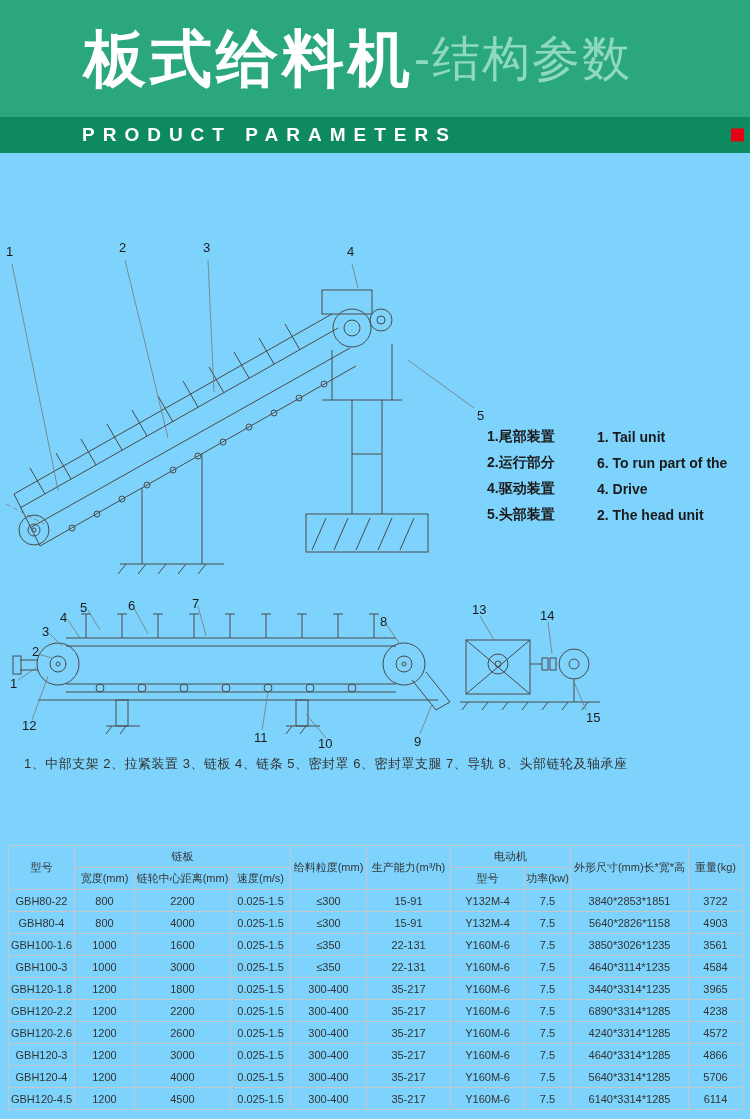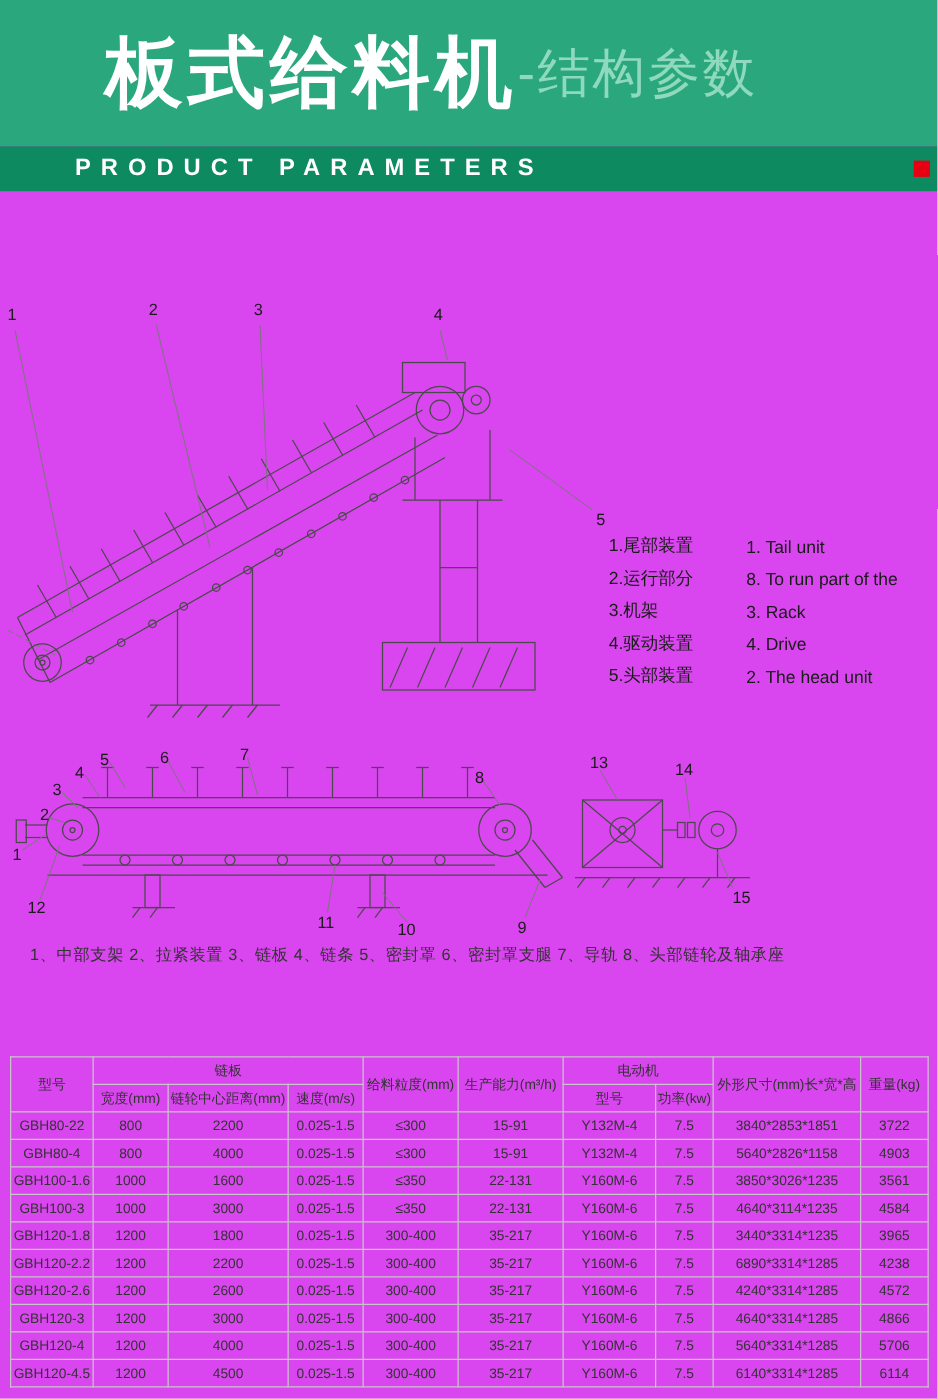--- a/index.html
+++ b/index.html
@@ -1,52 +1,52 @@
 <!DOCTYPE html>
 <html style="--banner-green: #2aa77c; --bar-green: #0e8a60; --accent-red: #e60012; --subtitle-green: #8fd9bf;"><head>
 <meta charset="utf-8">
 <style>
   * { margin:0; padding:0; box-sizing:border-box; }
   html,body { background:#ffffff; }
   body {
     width:750px; height:1119px;
     font-family:"Liberation Sans","DejaVu Sans",sans-serif;
   }
-  .page { position:relative; width:750px; height:1119px; background:#d946ef; overflow:hidden; }
+  .page { position:relative; width:750px; height:1119px; background:#7dd3fc; overflow:hidden; }
 
   
   .banner-green {
     height:117px;
     background:var(--banner-green,#2aa77c);
     display:flex; align-items:center;
     padding-left:84px;
   }
   .title-zh { font-size:62px; font-weight:bold; color:#ffffff; letter-spacing:4px; line-height:1; }
-  .subtitle-zh { font-size:42px; color:var(--subtitle-green,#8fd9bf); letter-spacing:2px; line-height:1; }
+  .subtitle-zh { font-size:48px; color:var(--subtitle-green,#8fd9bf); letter-spacing:2px; line-height:1; }
   .banner-bar {
     position:relative; height:36px;
     background:var(--bar-green,#0e8a60);
     display:flex; align-items:center;
-    padding-left:60px;
+    padding-left:82px;
   }
   .bar-label { color:#ffffff; font-size:19px; font-weight:bold; letter-spacing:8px; }
   .bar-accent {
     position:absolute; right:6px; top:50%; transform:translateY(-50%);
     width:13px; height:13px; background:var(--accent-red,#e60012);
   }
 
   
   .d1 { position:absolute; left:0; top:232px; }
   .d2 { position:absolute; left:8px; top:598px; }
   svg line, svg circle, svg rect, svg path, svg polyline { stroke:#4a4a4a; fill:none; stroke-width:1; }
   svg .thin { stroke:#777; stroke-width:0.8; }
   svg text { font-family:"Liberation Sans","DejaVu Sans",sans-serif; font-size:13px; fill:#1a1a1a; stroke:none; }
 
   .legend { position:absolute; left:487px; top:424px; font-size:14px; color:#1a1a1a; }
-  .legend-row { display:flex; height:26px; align-items:center; }
+  .legend-row { display:flex; height:26px; align-items:center;font-weight:bold; }
   .legend-zh { width:110px; }
 
   .caption {
     position:absolute; left:24px; top:750px; width:732px;
     font-size:13px; color:#333; line-height:28px; letter-spacing:0.5px;
   }
 
   
   .table-wrap { position:absolute; left:8px; top:845px; width:734px; }
   table { width:100%; border-collapse:collapse; table-layout:fixed; }
@@ -156,25 +156,21 @@
     <text x="477" y="188">5</text>
   </svg>
 
   <div class="legend">
     <div class="legend-row">
       <span class="legend-zh">1.尾部装置</span>
       <span class="legend-en">1. Tail unit</span>
     </div>
     <div class="legend-row">
       <span class="legend-zh">2.运行部分</span>
-      <span class="legend-en">8. To run part of the</span>
-    </div>
-    <div class="legend-row">
-      <span class="legend-zh">3.机架</span>
-      <span class="legend-en">3. Rack</span>
+      <span class="legend-en">6. To run part of the</span>
     </div>
     <div class="legend-row">
       <span class="legend-zh">4.驱动装置</span>
       <span class="legend-en">4. Drive</span>
     </div>
     <div class="legend-row">
       <span class="legend-zh">5.头部装置</span>
       <span class="legend-en">2. The head unit</span>
     </div>
   </div>

